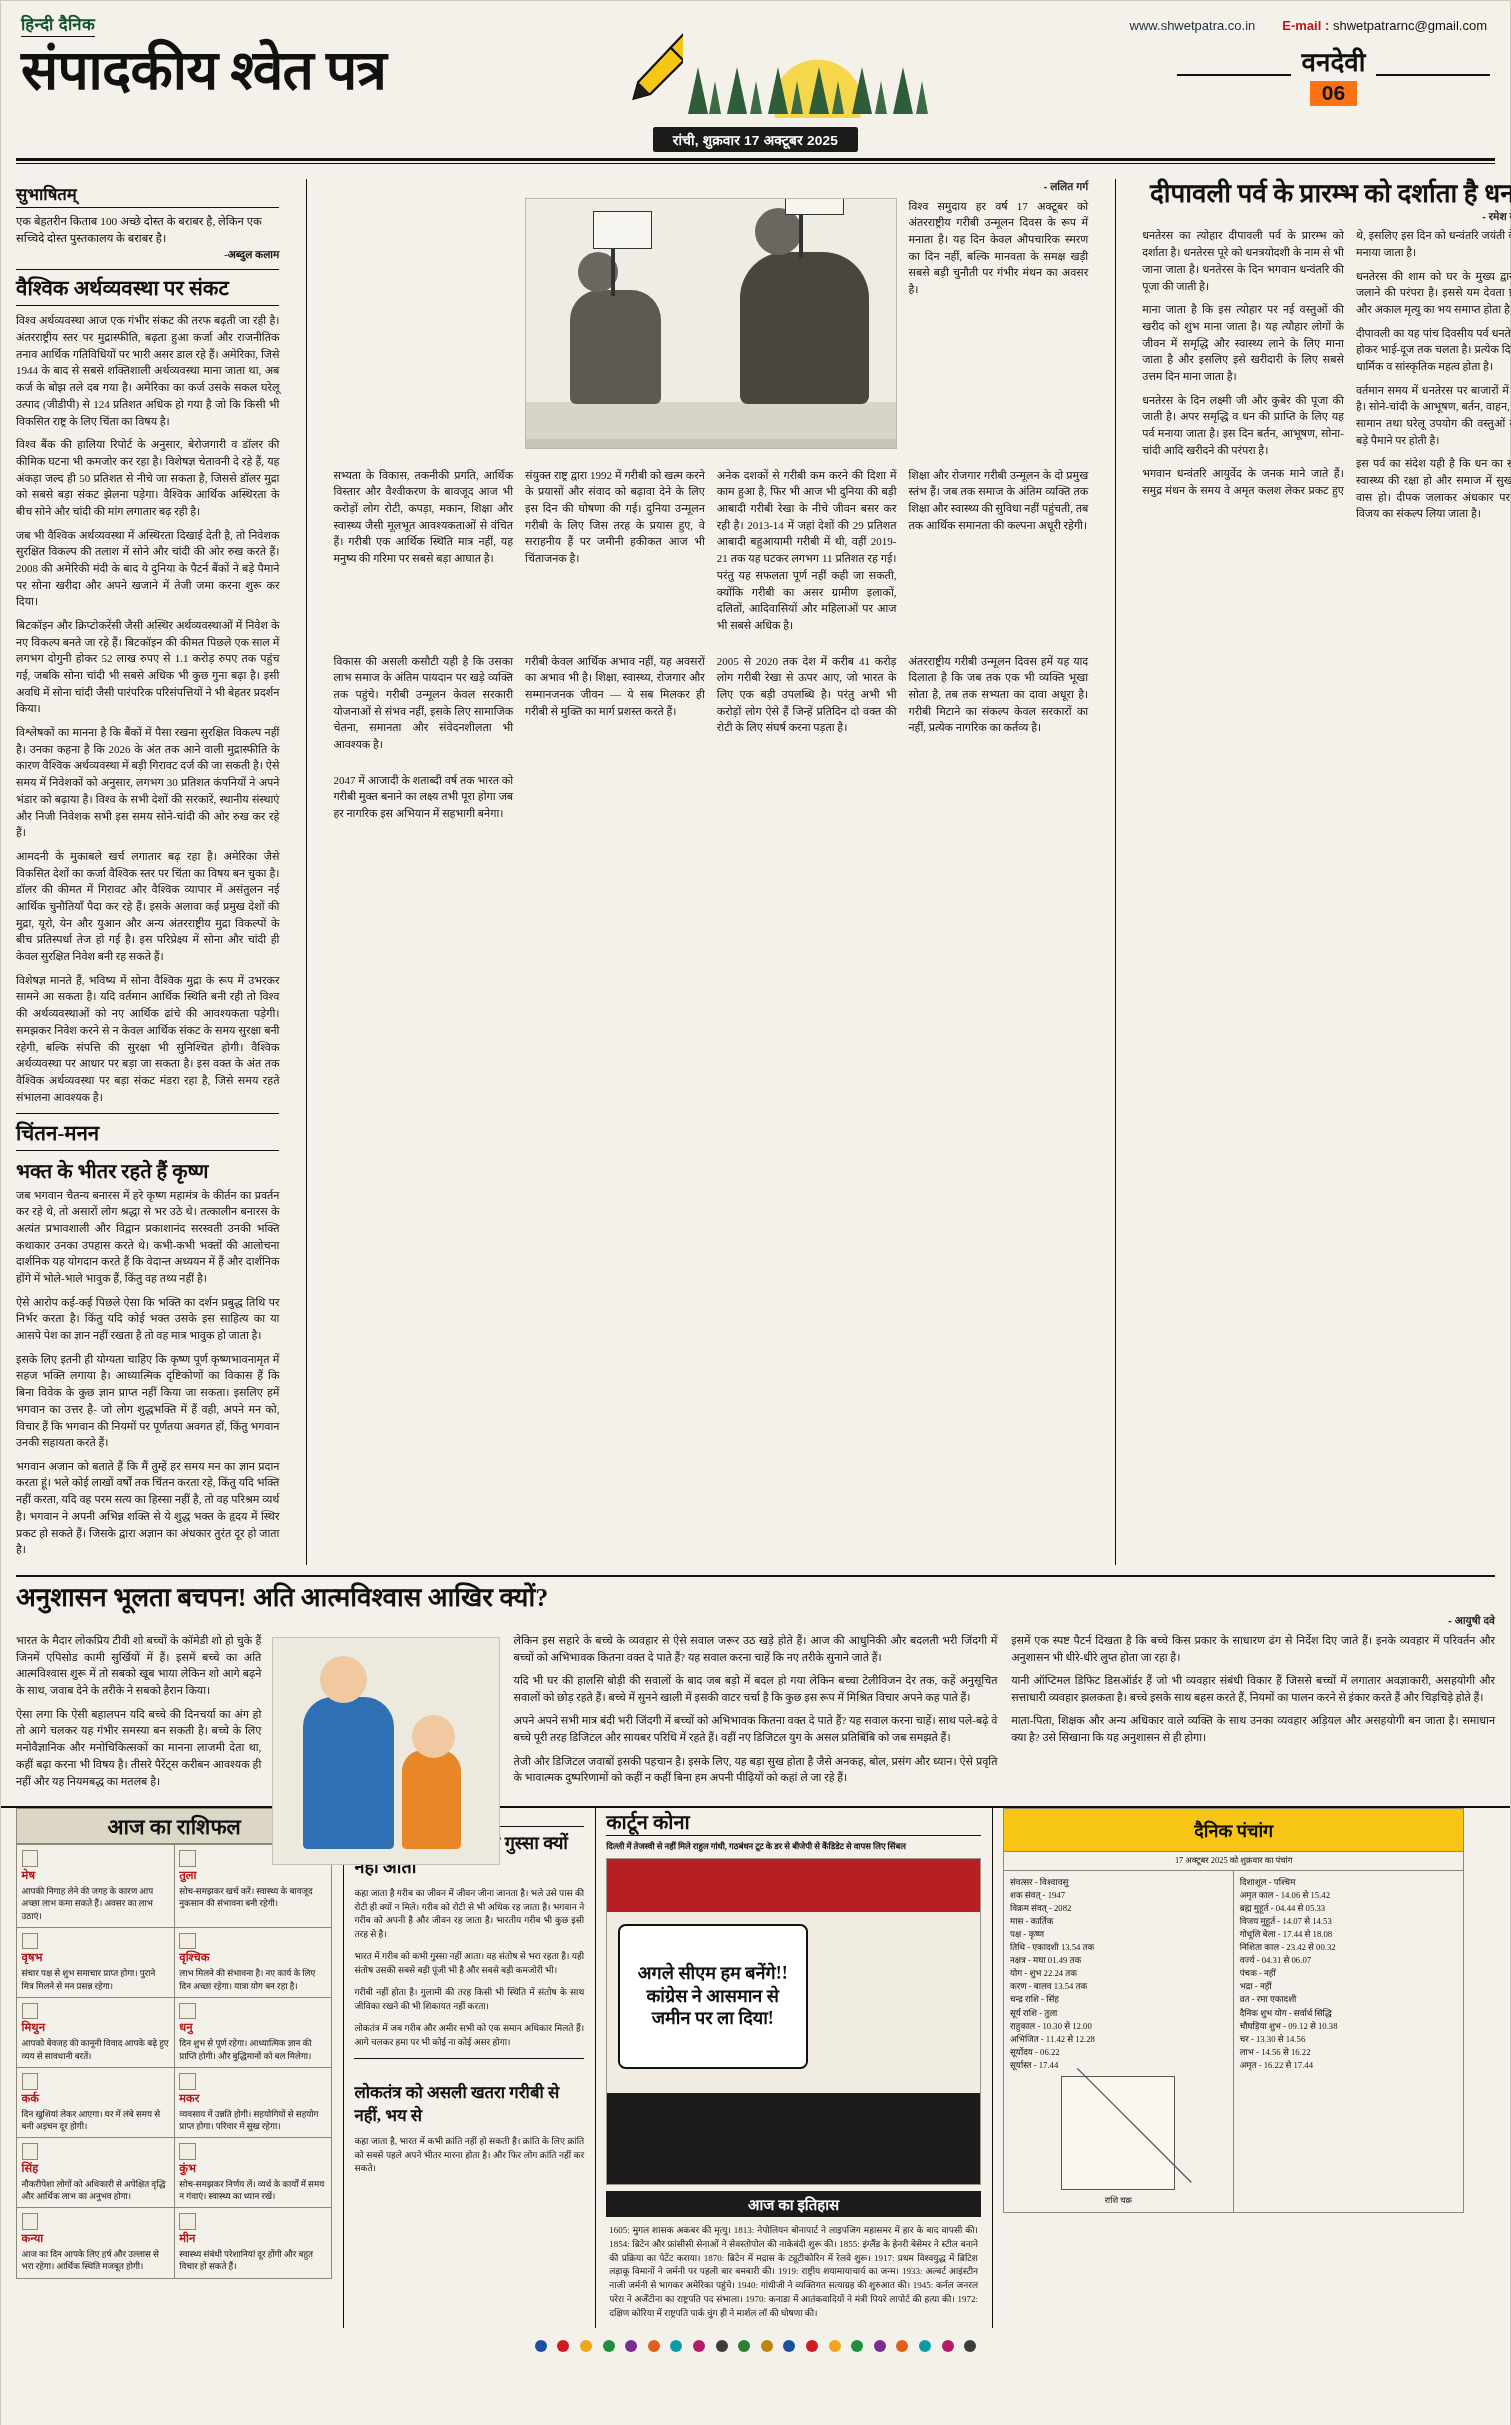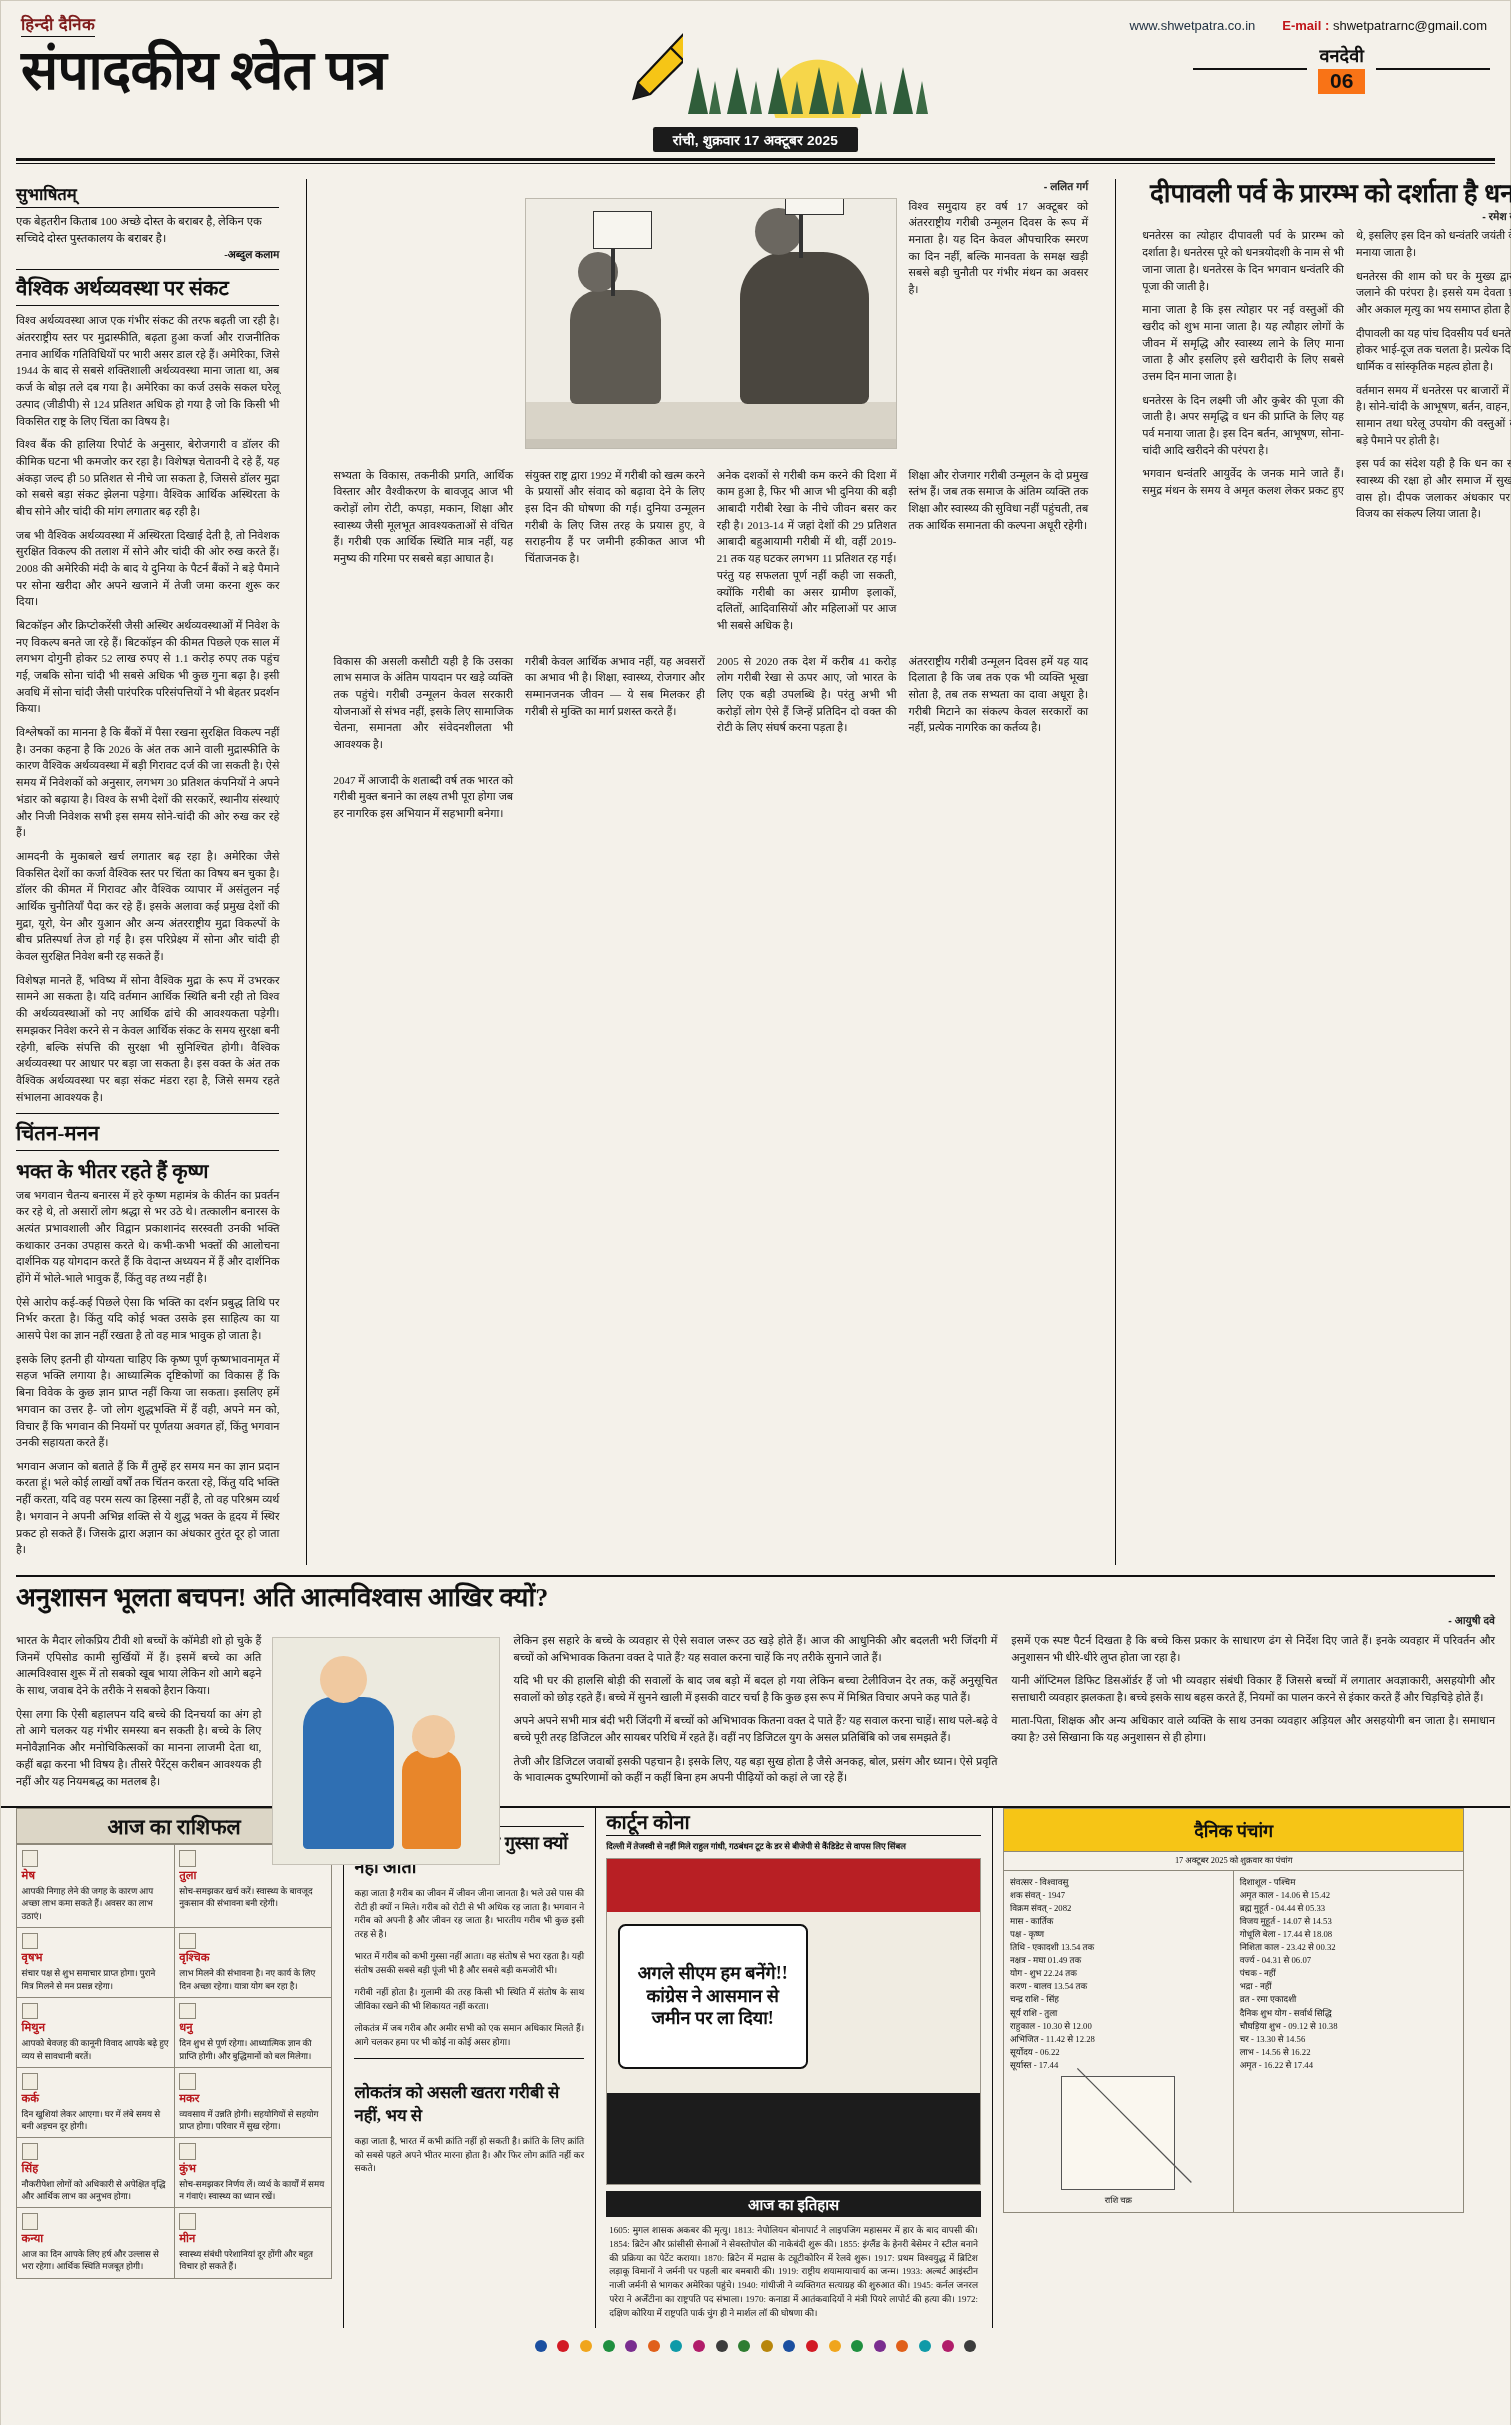--- a/index.html
+++ b/index.html
@@ -24,21 +24,21 @@
     align-items:flex-start;
     padding:10.6px 20px 0 20px;
     position:relative;
   }
   .mh-left { width:662px; }
   .mh-kicker {
     font-family:"Liberation Sans", sans-serif;
     font-weight:bold;
     font-size:16.7px;
     letter-spacing:0.4px;
-    color:#7f1d1d;
+    color:#14532d;
     border-bottom:1.5px solid #111;
     display:inline-block;
     padding-bottom:1.5px;
   }
   .mh-title {
     font-size:55px;
     font-weight:bold;
     line-height:1.05;
     margin-top:4.6px;
     letter-spacing:-0.8px;
@@ -83,21 +83,21 @@
   }
   .mh-webmail .url { color:#234; }
   .mh-webmail .em-label { font-weight:bold; color:#c0161a; }
   .mh-webmail .em { color:#111; }
   .edition-wrap {
     margin-top:10.6px;
     display:flex; justify-content:flex-end; align-items:center; gap:10.6px;
   }
   .edition-line { height:2.3px; width:114px; background:#111; }
   .edition-box { text-align:center; }
-  .edition-name { font-size:18px; font-weight:bold; }
+  .edition-name { font-size:26px; font-weight:bold; }
   .edition-num {
     background:#f97316; color:#111;
     font-family:"Liberation Sans", sans-serif;
     font-weight:bold; font-size:21px;
     padding:0.8px 12px; display:inline-block; margin-top:1.5px;
   }
   .datestrip {
     display:flex; justify-content:center; align-items:center;
     margin-top:1.5px;
   }

